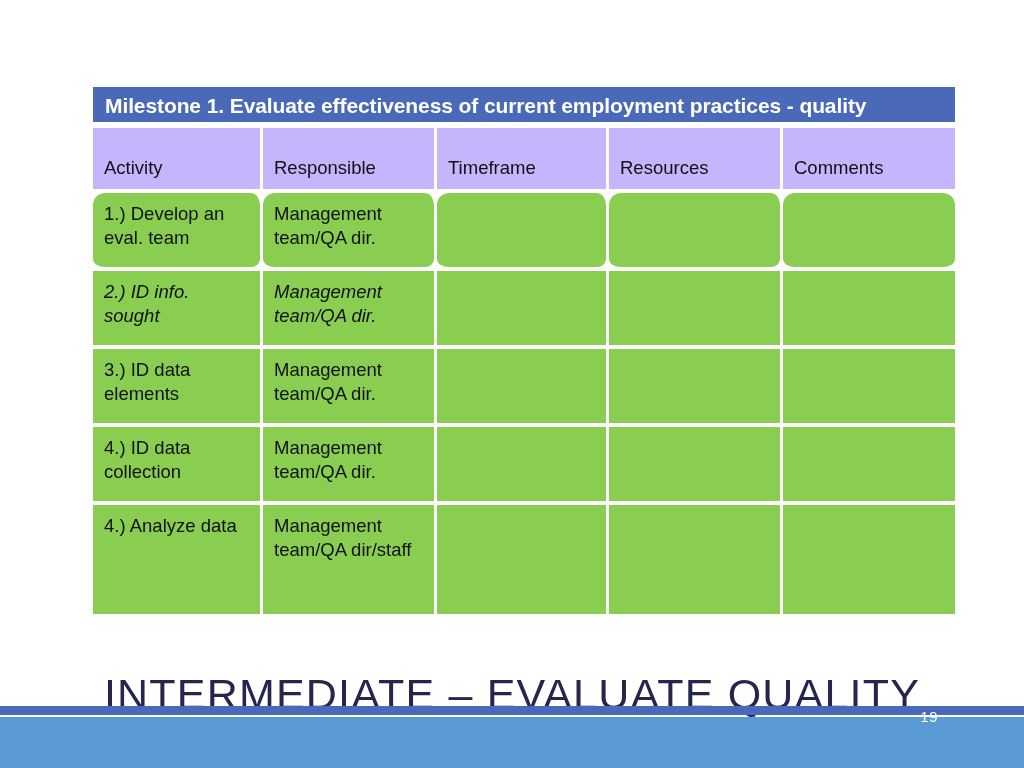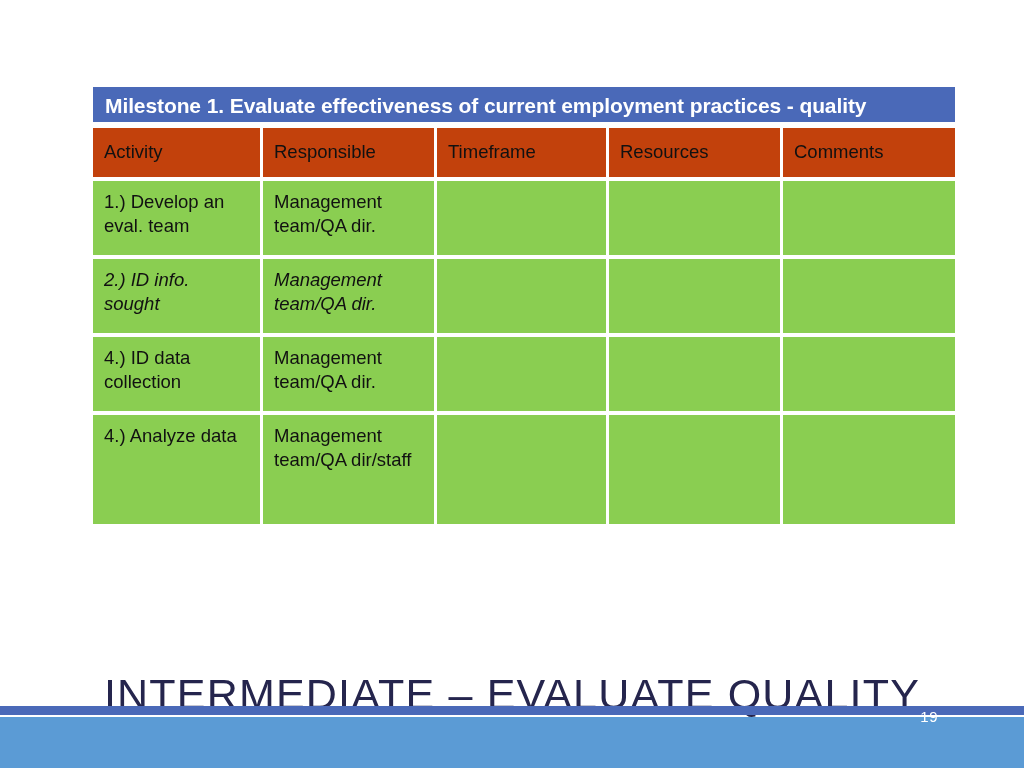--- a/index.html
+++ b/index.html
@@ -66,32 +66,32 @@
     overflow: hidden;
   }
   table.grid td:last-child {
     border-right: none;
   }
   table.grid tr:last-child td {
     border-bottom: none;
   }
 
   table.grid tr.header-row td {
-    background: #c2410c;
+    background: #c4b5fd;
     height: 53px;
-    padding-top: 12px;
+    padding-top: 28px;
   }
 
   .col-activity   { width: 170px; }
   .col-resp       { width: 174px; }
   .col-time       { width: 172px; }
   .col-res        { width: 174px; }
   .col-comm       { width: 172px; }
 
-  .row-h1 td { height: 78px; }
+  .row-h1 td { height: 78px; border-radius: 12px; }
   .row-h2 td { height: 78px; font-style: italic; }
   .row-h3 td { height: 78px; }
   .row-h4 td { height: 78px; }
   .row-h5 td { height: 109px; }
 
   
   .slide-title {
     position: absolute;
     left: 0;
     top: 633px;
@@ -167,20 +167,27 @@
         </tr>
 
         <tr class="row-h2">
           <td>2.) ID info. sought</td>
           <td>Management team/QA dir.</td>
           <td></td>
           <td></td>
           <td></td>
         </tr>
 
+        <tr class="row-h3">
+          <td>3.) ID data elements</td>
+          <td>Management team/QA dir.</td>
+          <td></td>
+          <td></td>
+          <td></td>
+        </tr>
 
         <tr class="row-h4">
           <td>4.) ID data collection</td>
           <td>Management team/QA dir.</td>
           <td></td>
           <td></td>
           <td></td>
         </tr>
 
         <tr class="row-h5">

